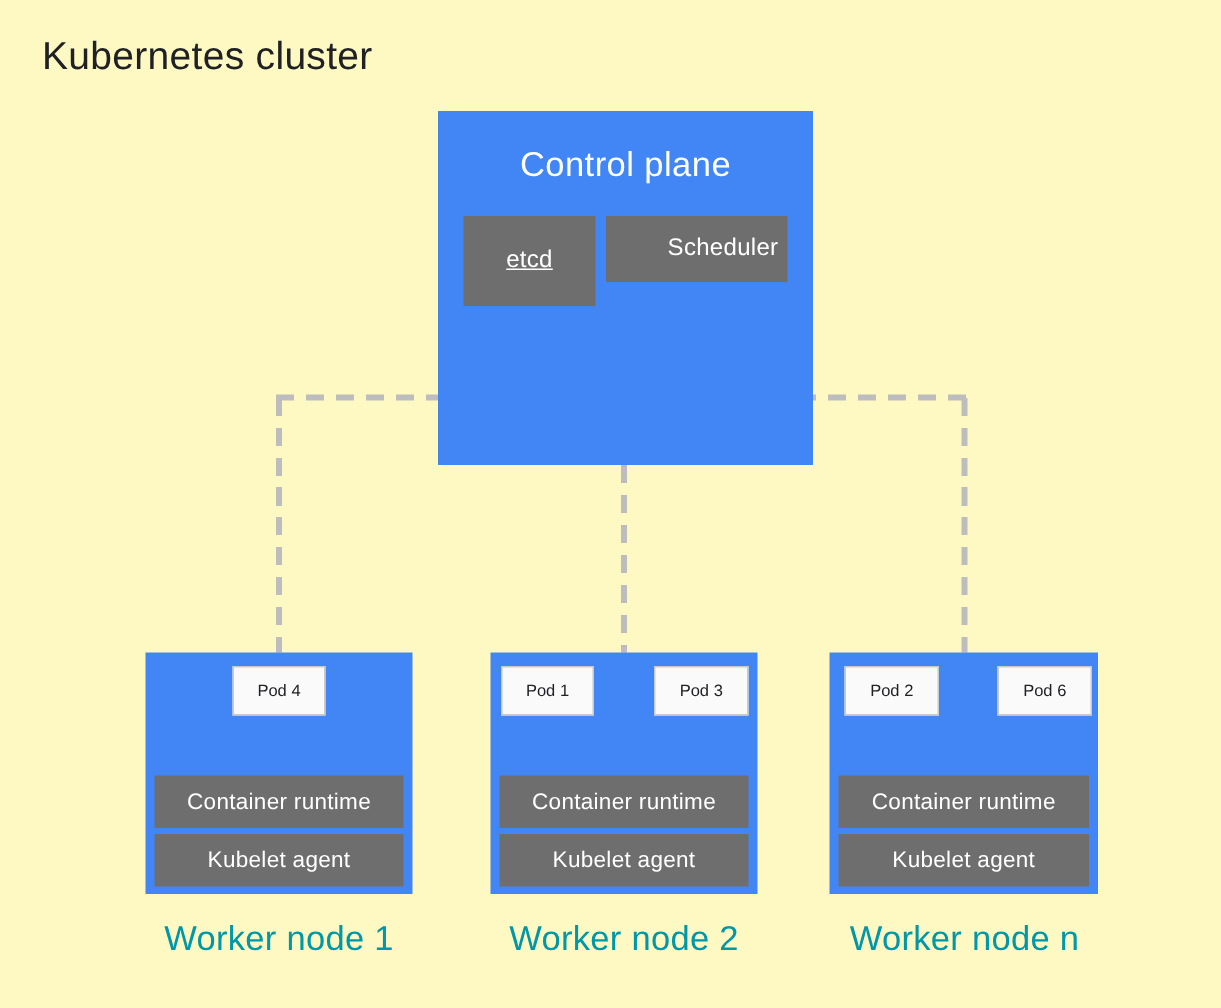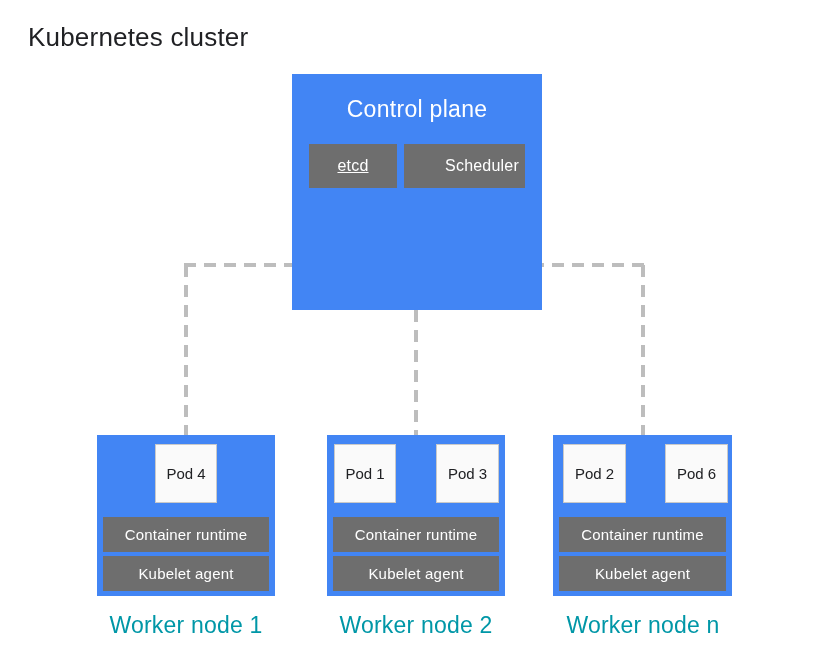--- a/index.html
+++ b/index.html
@@ -3,21 +3,21 @@
 <meta charset="utf-8">
 <style>
   html,body{margin:0;padding:0;}
   body{
     font-family:"Liberation Sans", sans-serif;
     background:#ededed;
   }
   .canvas{
     position:relative;
     width:814px;height:672px;
-    background:#ffffff;
+    background:#fef9c3;
     overflow:hidden;
   }
   .diagram-title{
     position:absolute;left:28px;top:22px;
     font-size:26px;color:#202124;letter-spacing:.2px;
   }
 
   
   .control-plane{
     position:absolute;left:292px;top:74px;width:250px;height:236px;
@@ -27,21 +27,21 @@
     position:absolute;left:0;right:0;top:22px;
     text-align:center;color:#ffffff;font-size:23px;letter-spacing:.3px;
   }
   .cp-rows{position:absolute;left:17px;right:17px;top:70px;}
   .cp-row1{display:flex;gap:7px;height:44px;}
   .graybox{
     background:#6e6e6e;color:#fff;
     display:flex;align-items:center;justify-content:center;
     font-size:16px;letter-spacing:.2px;
   }
-  .cp-etcd{width:88px;height:44px;text-decoration:underline;}
+  .cp-etcd{width:88px;height:60px;text-decoration:underline;}
   .cp-sched{flex:1;height:44px;padding-left:35px;}
   .cp-wide{height:43px;margin-top:6px;}
 
   
   .dash-h{
     position:absolute;height:4px;
     background:repeating-linear-gradient(90deg,#bdbdbd 0 12px,transparent 12px 20px);
   }
   .dash-v{
     position:absolute;width:4px;
@@ -55,24 +55,24 @@
 
   
   .worker{
     position:absolute;top:435px;height:161px;width:178px;
     background:#4285f4;
   }
   #worker-1{left:97px;}
   #worker-2{left:327px;}
   #worker-3{left:553px;width:179px;}
   .pod{
-    position:absolute;top:9px;height:59px;
+    position:absolute;top:9px;height:33px;
     background:#fafafa;border:1px solid #c9c9c9;box-sizing:border-box;
     display:flex;align-items:center;justify-content:center;
-    font-size:15px;color:#202124;
+    font-size:11px;color:#202124;
   }
   #pod-4{left:58px;width:62px;}
   #pod-1{left:7px;width:62px;}
   #pod-3{left:109px;width:63px;text-align:right;}
   #pod-2{left:10px;width:63px;}
   #pod-6{left:112px;width:63px;}
   .node-row{
     position:absolute;left:6px;right:6px;height:35px;
     font-size:15px;
   }

